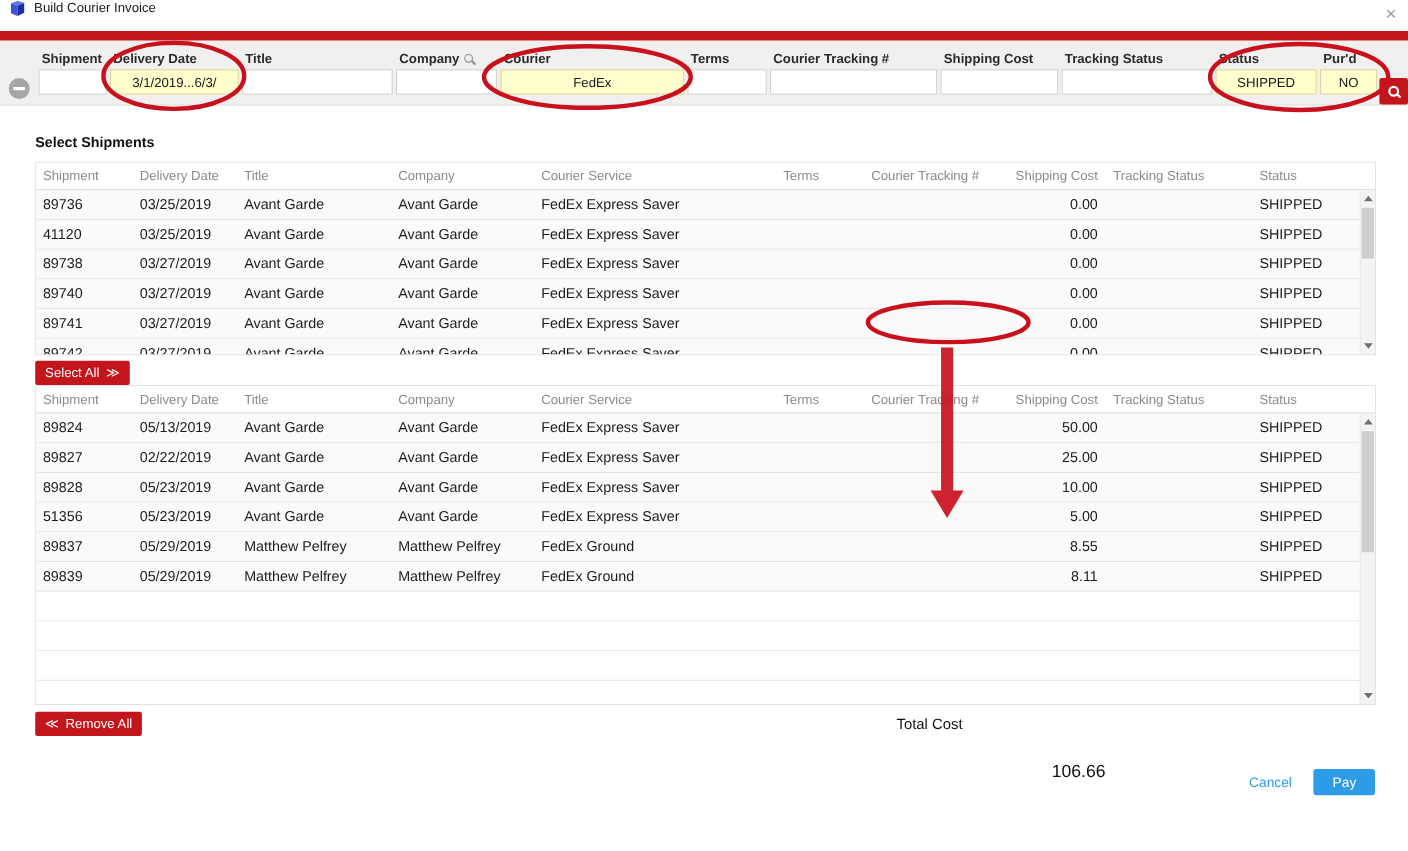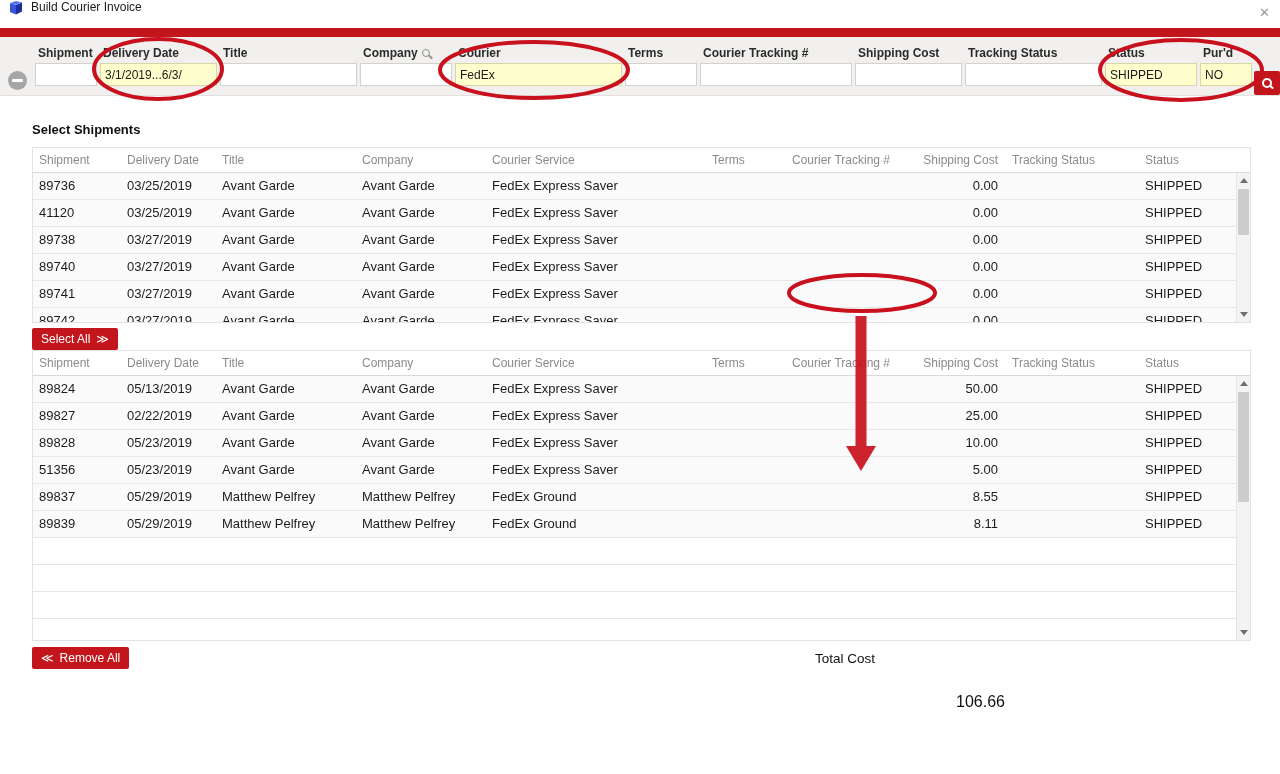--- a/index.html
+++ b/index.html
@@ -22,21 +22,21 @@
   .close{position:absolute;right:10px;top:6px;color:#9a9a9a;font-size:13px;cursor:pointer;line-height:1;}
   .redbar{height:9px;background:var(--red);}
   
   .filterbar{background:#f1f0ee;height:59px;padding:6px 0 0 8px;display:flex;border-bottom:1px solid #e2e0de;}
   .minus-wrap{width:27px;display:flex;align-items:flex-end;padding-bottom:5px;}
   .minus-btn{width:19px;height:19px;border-radius:50%;background:#a6a6a6;position:relative;cursor:pointer;}
   .minus-btn::after{content:"";position:absolute;left:4px;right:4px;top:8px;height:3px;background:#fff;border-radius:1px;}
   .fcols{display:flex;gap:3px;}
   .fcol{display:flex;flex-direction:column;}
   .flabel{font-size:12px;font-weight:bold;color:#2b2b2b;height:20px;padding-left:3px;white-space:nowrap;display:flex;align-items:center;gap:4px;}
-  .finput{height:23px;border:1px solid #d4d2cf;background:#fff;font-size:12px;padding:0 4px;color:#1a1a1a;width:100%;font-family:"Liberation Sans", sans-serif;outline:none;}
+  .finput{height:23px;border:1px solid #d4d2cf;background:#fff;font-size:12px;padding:0 4px;color:#1a1a1a;width:100%;font-family:"Liberation Sans", sans-serif;outline:none;text-align:center;}
   .fcol.yellow .finput{background:var(--yellow);border-color:#d9d6a6;}
   .fw0{width:62px}.fw1{width:117px}.fw2{width:137px}.fw3{width:92px}.fw4{width:167px}.fw5{width:72px}
   .fw6{width:152px}.fw7{width:107px}.fw8{width:137px}.fw9{width:92px}.fw10{width:52px}
   .search-btn{width:26px;height:24px;background:var(--red);border:none;border-radius:2px;display:flex;align-items:center;justify-content:center;align-self:flex-end;margin:0 0 0 2px;cursor:pointer;padding:0;}
   .mag{width:9px;height:9px;border:2px solid #8f8f8f;border-radius:50%;position:relative;display:inline-block;}
   .mag::after{content:"";position:absolute;width:5px;height:2px;background:#8f8f8f;transform:rotate(45deg);right:-4px;bottom:-2px;border-radius:1px;}
   .mag.small{width:8px;height:8px;border-width:1.5px;}
   .mag.white{width:10px;height:10px;border-color:#fff;}
   .mag.white::after{background:#fff;}
   
@@ -396,20 +396,24 @@
 
     <div class="bottom-row">
       <button class="red-btn">
         <span class="chev">≪</span>
         <span>Remove All</span>
       </button>
       <span class="total-label">Total Cost</span>
       <span class="total-value">106.66</span>
     </div>
 
+    <div class="footer">
+      <a class="cancel-link">Cancel</a>
+      <button class="pay-btn">Pay</button>
+    </div>
 
   </div>
 
   <svg class="annotations" viewBox="0 0 1280 774">
     <ellipse class="anno-stroke" cx="158" cy="69" rx="64" ry="30" fill="none" stroke="#c9101d" stroke-width="4"></ellipse>
     <ellipse class="anno-stroke" cx="534" cy="70" rx="94" ry="28" fill="none" stroke="#c9101d" stroke-width="4"></ellipse>
     <ellipse class="anno-stroke" cx="1181" cy="70" rx="81" ry="30" fill="none" stroke="#c9101d" stroke-width="4"></ellipse>
     <ellipse class="anno-stroke" cx="862" cy="293" rx="73" ry="18" fill="none" stroke="#c9101d" stroke-width="4"></ellipse>
     <path class="anno-fill" d="M855.5 316 h11 v130 h9.5 L861 471 L846 446 h9.5 Z" fill="#c9101d" opacity="0.92"></path>
   </svg>

